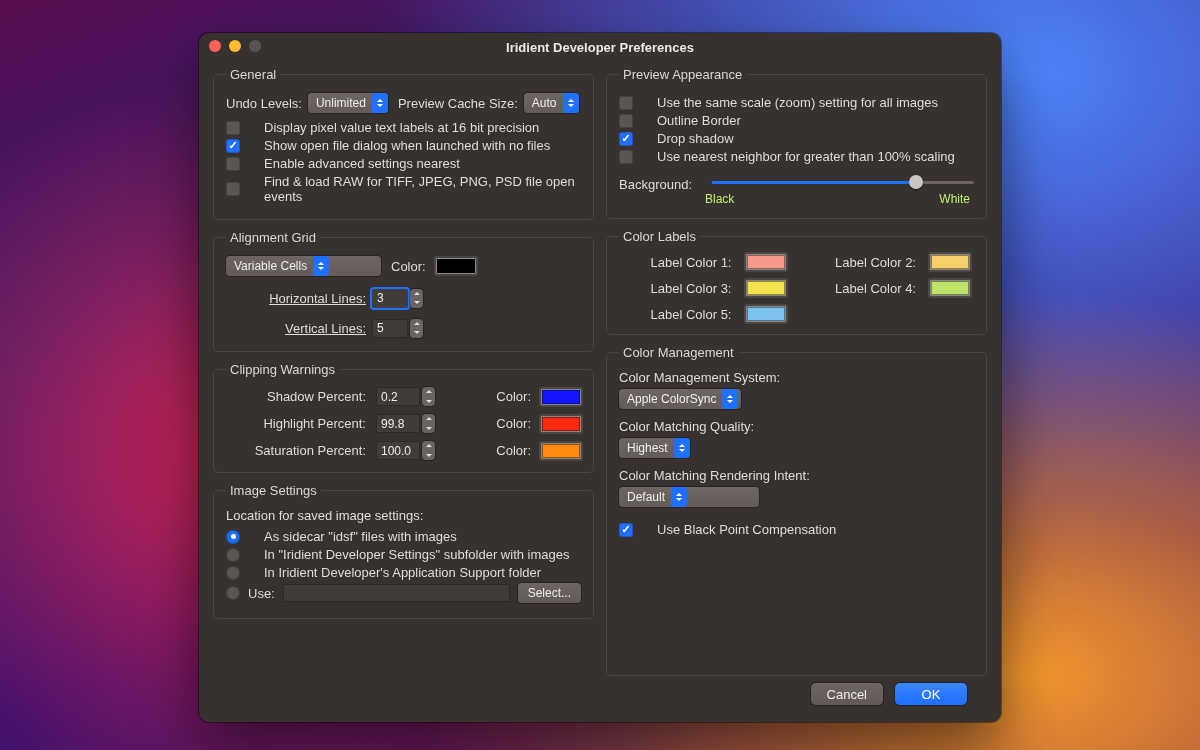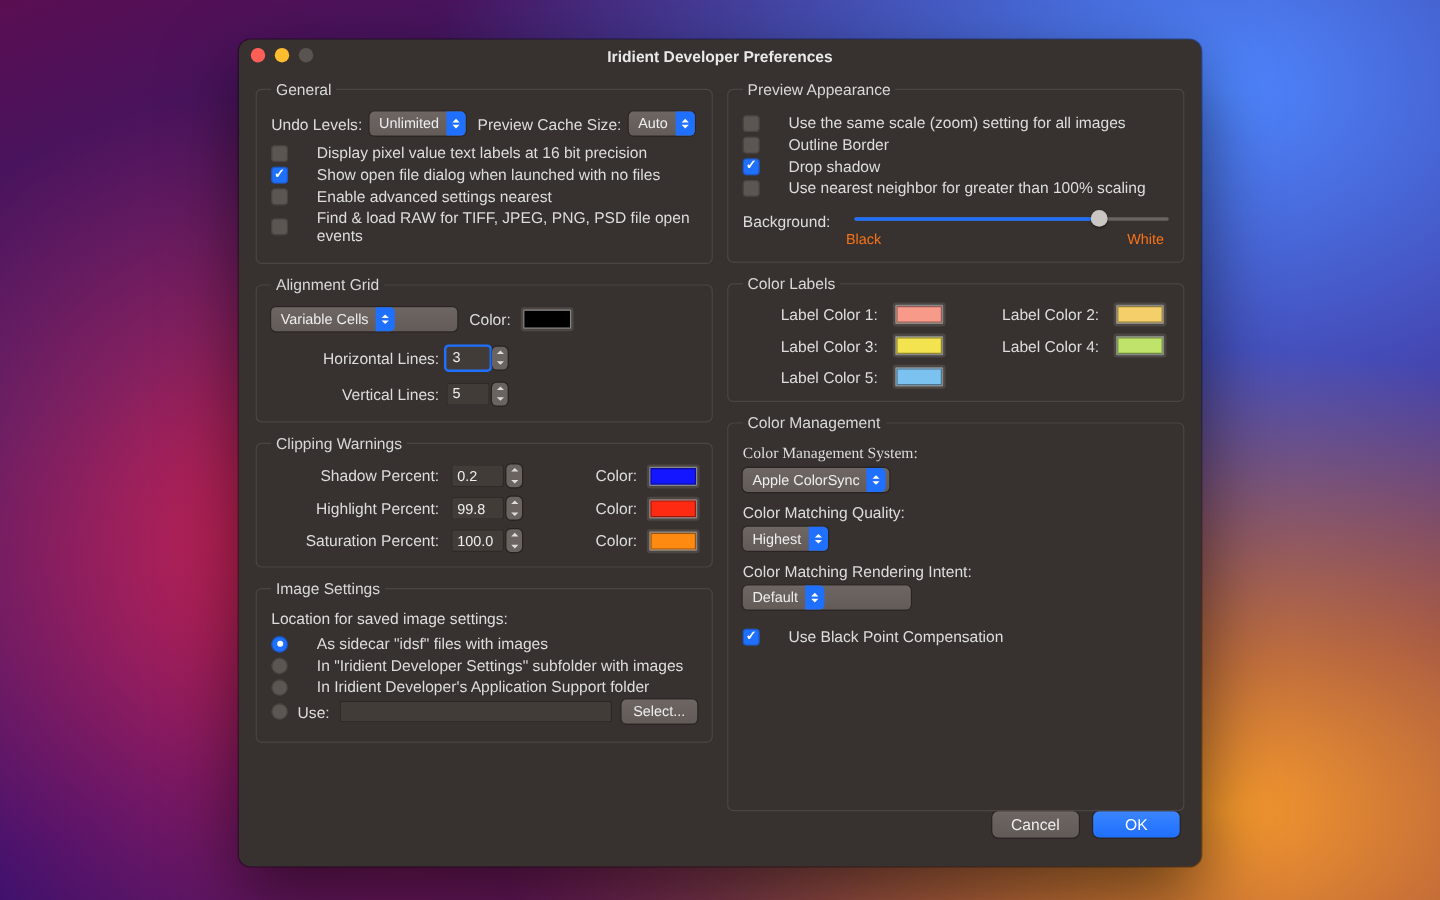--- a/index.html
+++ b/index.html
@@ -116,54 +116,54 @@
   .stepper span { flex:1; display:flex; align-items:center; justify-content:center; }
   .stepper span::before { content:""; width:0;height:0; border-left:3px solid transparent; border-right:3px solid transparent; }
   .stepper span:first-child::before { border-bottom:3px solid #ddd; }
   .stepper span:last-child::before  { border-top:3px solid #ddd; }
   .swatch {
     width: 40px; height: 16px;
     border: 1px solid #888;
     box-shadow: inset 0 0 0 1px rgba(0,0,0,0.4), 0 0 0 2px #4d4744;
     border-radius: 1px;
   }
-  .rightlbl { width: 140px; text-align: right; }
+  .rightlbl { width: 140px; text-align: right; text-decoration: underline; }
   .grid3 { display: grid; grid-template-columns: 140px auto 40px 40px; gap: 8px 10px; align-items: center; }
   .grid3 .lab { text-align: right; }
   .slider {
     position: relative; height: 20px; flex:1;
   }
   .slider .track {
     position: absolute; left:0; right:0; top: 9px; height: 3px;
     background: #6a6360; border-radius: 2px;
   }
   .slider .fill {
     position: absolute; left:0; top:9px; height:3px; background:#1f70ff; border-radius:2px;
   }
   .slider .knob {
     position:absolute; top:3px; width:14px; height:14px; border-radius:50%;
     background:#c9c6c3; box-shadow: 0 1px 2px rgba(0,0,0,0.5);
     transform: translateX(-50%);
   }
-  .lbls-under { display:flex; justify-content:space-between; font-size:12px; color:#f97316; padding: 0 4px; }
+  .lbls-under { display:flex; justify-content:space-between; font-size:12px; color:#bef264; padding: 0 4px; }
   .labelgrid { display:grid; grid-template-columns: auto 44px auto 44px; gap: 10px 14px; align-items:center; }
   .labelgrid .lab { text-align:right; white-space:nowrap; }
   .btn {
     height: 22px; padding: 0 16px;
     background: linear-gradient(#6e6663,#615a57);
     border-radius: 5px;
     color: #eee; font-size:13px;
     display:inline-flex; align-items:center; justify-content:center;
     box-shadow: 0 0 0 1px rgba(0,0,0,0.3);
   }
   .btn.primary { background: linear-gradient(#3a85ff,#1f6fff); color:#fff; }
   .footer {
     height: 46px; flex-shrink:0;
-    display:flex; justify-content:flex-end; align-items:flex-start;
-    gap:12px; padding: 0 18px 10px 0;
+    display:flex; justify-content:flex-end; align-items:center;
+    gap:12px; padding: 0 34px 10px 0;
   }
   .usefield {
     flex:1; height:18px; background:#423c39; border-radius:2px;
     box-shadow: inset 0 0 0 1px rgba(0,0,0,0.35);
   }
   .smallbtn {
     height:20px; padding: 0 10px;
     background: linear-gradient(#6e6663,#615a57);
     border-radius:4px; color:#eee; font-size:12px;
     display:inline-flex; align-items:center;
@@ -358,21 +358,21 @@
           <span class="swatch" style="background:#f2e34f;"></span>
           <span class="lab">Label Color 4:</span>
           <span class="swatch" style="background:#bfe36b;"></span>
           <span class="lab">Label Color 5:</span>
           <span class="swatch" style="background:#7cc2f0;"></span>
         </div>
       </fieldset>
 
       <fieldset style="flex:1;">
         <legend>Color Management</legend>
-        <div style="margin-bottom:4px;font-family:Liberation Serif, serif;">Color Management System:</div>
+        <div style="margin-bottom:4px;">Color Management System:</div>
         <div class="popup" style="min-width:122px; margin-bottom:10px;">
           <span>Apple ColorSync</span>
           <span class="cap"></span>
         </div>
         <div style="margin-bottom:4px;">Color Matching Quality:</div>
         <div class="popup" style="min-width:68px; margin-bottom:10px;">
           <span>Highest</span>
           <span class="cap"></span>
         </div>
         <div style="margin-bottom:4px;">Color Matching Rendering Intent:</div>

